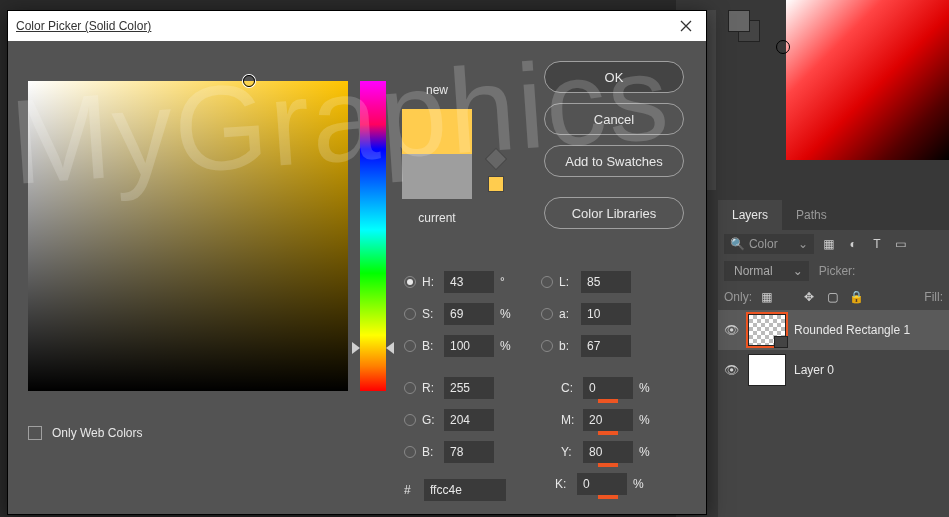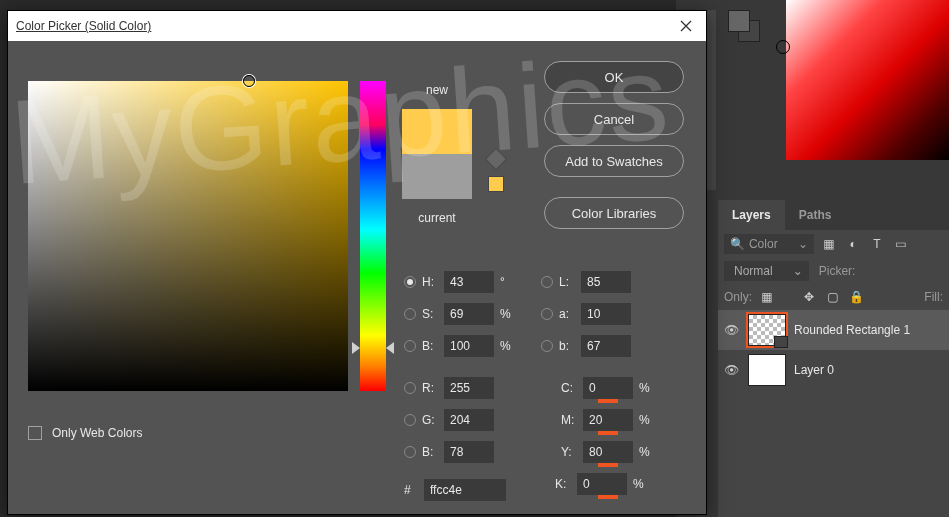--- a/index.html
+++ b/index.html
@@ -59,21 +59,21 @@
     .toolb .i {width:18px;height:18px;color:#d0d0d0;display:flex;align-items:center;justify-content:center;font-size:16px;}
 
     .swatch-overlap {position:absolute;left:728px;top:10px;width:40px;height:30px;}
     .sw-front {position:absolute;width:22px;height:22px;background:#666;border:1px solid #222;}
     .sw-back {position:absolute;left:10px;top:10px;width:22px;height:22px;background:#444;border:1px solid #222;}
 
     .redgrad {position:absolute;left:786px;top:0;width:163px;height:160px;background:linear-gradient(135deg,#fff 0%,#f44 30%,#d00 55%,#500 80%,#000 100%);}
     .circ {position:absolute;left:776px;top:40px;width:14px;height:14px;border:1px solid #000;border-radius:50%;}
 
     .panel {position:absolute;left:718px;top:200px;right:0;height:317px;background:#454545;}
-    .tabs {display:flex;height:30px;background:#383838;font-weight:bold;}
+    .tabs {display:flex;height:30px;background:#383838;}
     .tab {padding:0 14px;display:flex;align-items:center;color:#999;font-size:12px;cursor:pointer;}
     .tab.active {background:#454545;color:#e8e8e8;}
     .ribbon {height:28px;display:flex;align-items:center;padding:0 6px;gap:6px;}
     .kind {flex:0 0 90px;height:20px;background:#3a3a3a;display:flex;align-items:center;gap:4px;padding:0 6px;color:#999;}
     .rib-i {width:18px;height:18px;color:#cfcfcf;display:flex;align-items:center;justify-content:center;}
     .ribbon2 {height:26px;display:flex;align-items:center;padding:0 6px;color:#999;gap:10px;}
     .sel {height:20px;background:#3a3a3a;padding:0 6px 0 10px;display:flex;align-items:center;gap:20px;color:#aaa;}
     .lock-row {height:26px;display:flex;align-items:center;padding:0 6px;color:#999;gap:6px;}
     .lock-row .li {width:18px;height:18px;display:flex;align-items:center;justify-content:center;color:#cfcfcf;}
 

